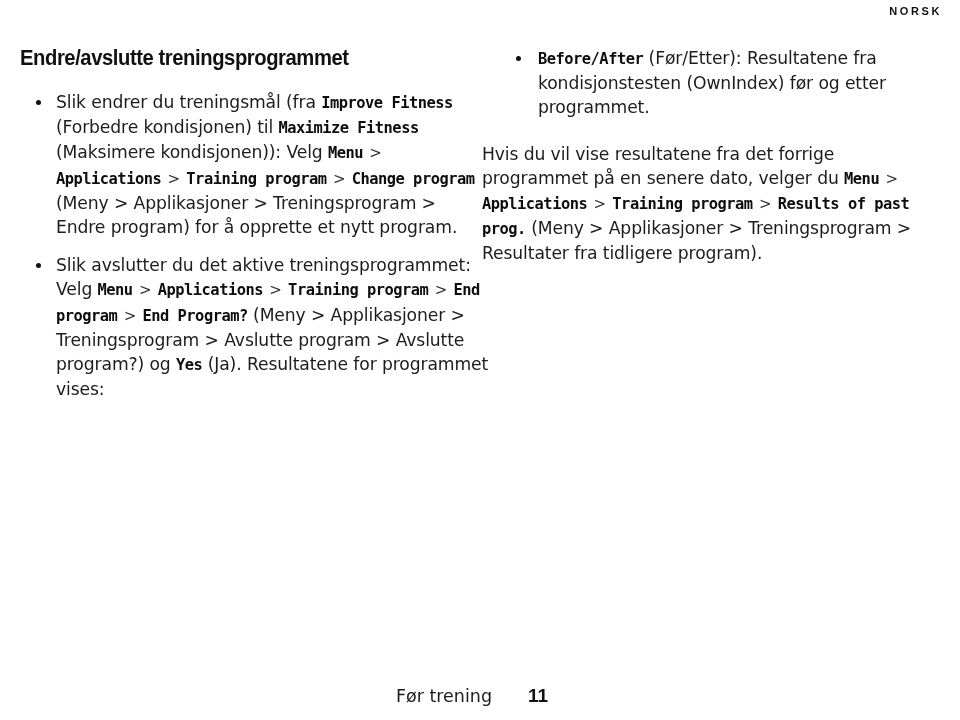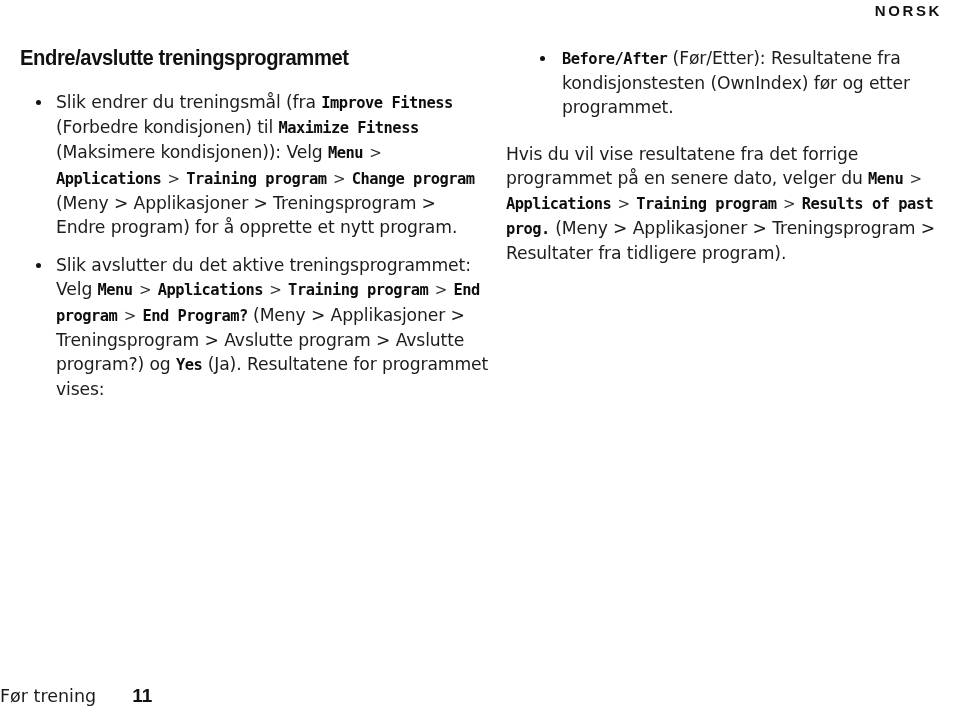--- a/index.html
+++ b/index.html
@@ -18,41 +18,41 @@
 
   
   .running-header {
     position: absolute;
     top: 0px;
     right: 18px;
     width: 300px;
     text-align: right;
     font-family: "Liberation Sans", sans-serif;
     font-weight: 700;
-    font-size: 15px;
+    font-size: 11px;
     letter-spacing: 2.6px;
     color: #111111;
     line-height: 22px;
   }
 
   
   .page {
     position: absolute;
     left: 0;
     top: 0;
     width: 960px;
     height: 720px;
   }
 
   .col {
     position: absolute;
     top: 46px;
   }
   .col-left  { left: 20px;   width: 470px; }
-  .col-right { left: 500px; width: 450px; }
+  .col-right { left: 476px; width: 450px; }
 
   
   .section-heading {
     font-family: "Liberation Sans", sans-serif;
     font-weight: 700;
     font-size: 21.5px;
     letter-spacing: -0.45px;
     color: #111111;
     margin: 0 0 20px 0;
     line-height: 24px;
@@ -111,21 +111,21 @@
 
   
   .gap-lg { height: 30px; }
 
   
   .footer {
     position: absolute;
     left: 0;
     bottom: 12px;
     width: 944px;
-    text-align: left;
+    text-align: center;
     font-family: "DejaVu Sans", sans-serif;
     font-size: 17.5px;
     color: #1c1c1c;
     line-height: 24px;
   }
   .footer-label { display: inline-block; }
   .footer-pageno {
     display: inline-block;
     margin-left: 36px;
     font-family: "Liberation Sans", sans-serif;

